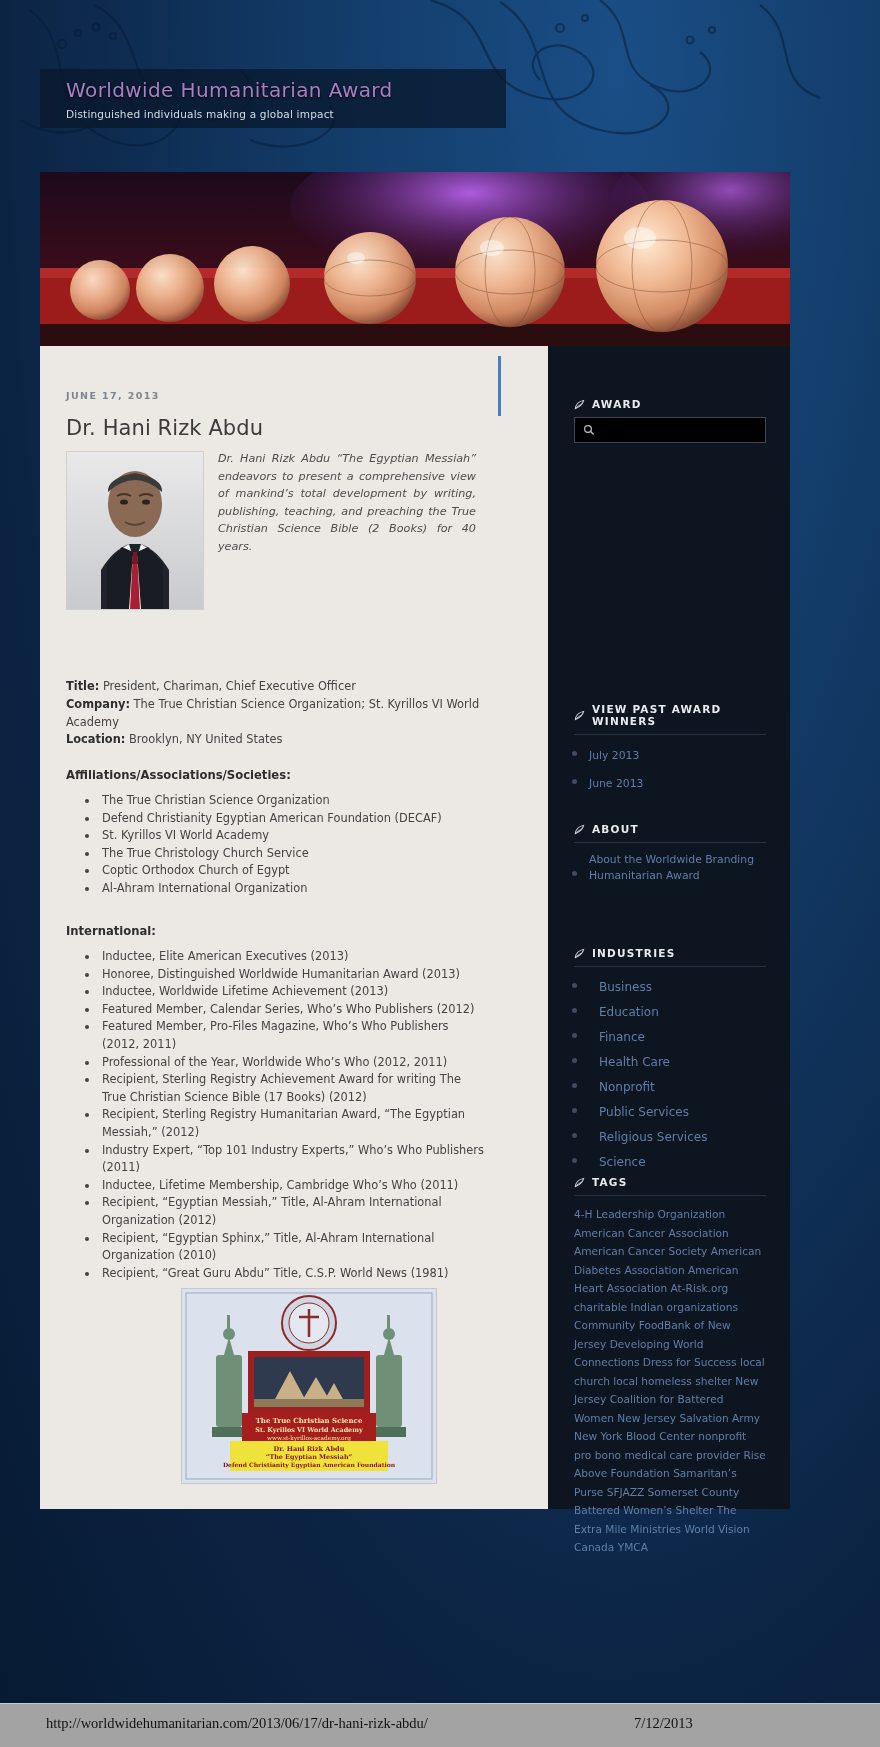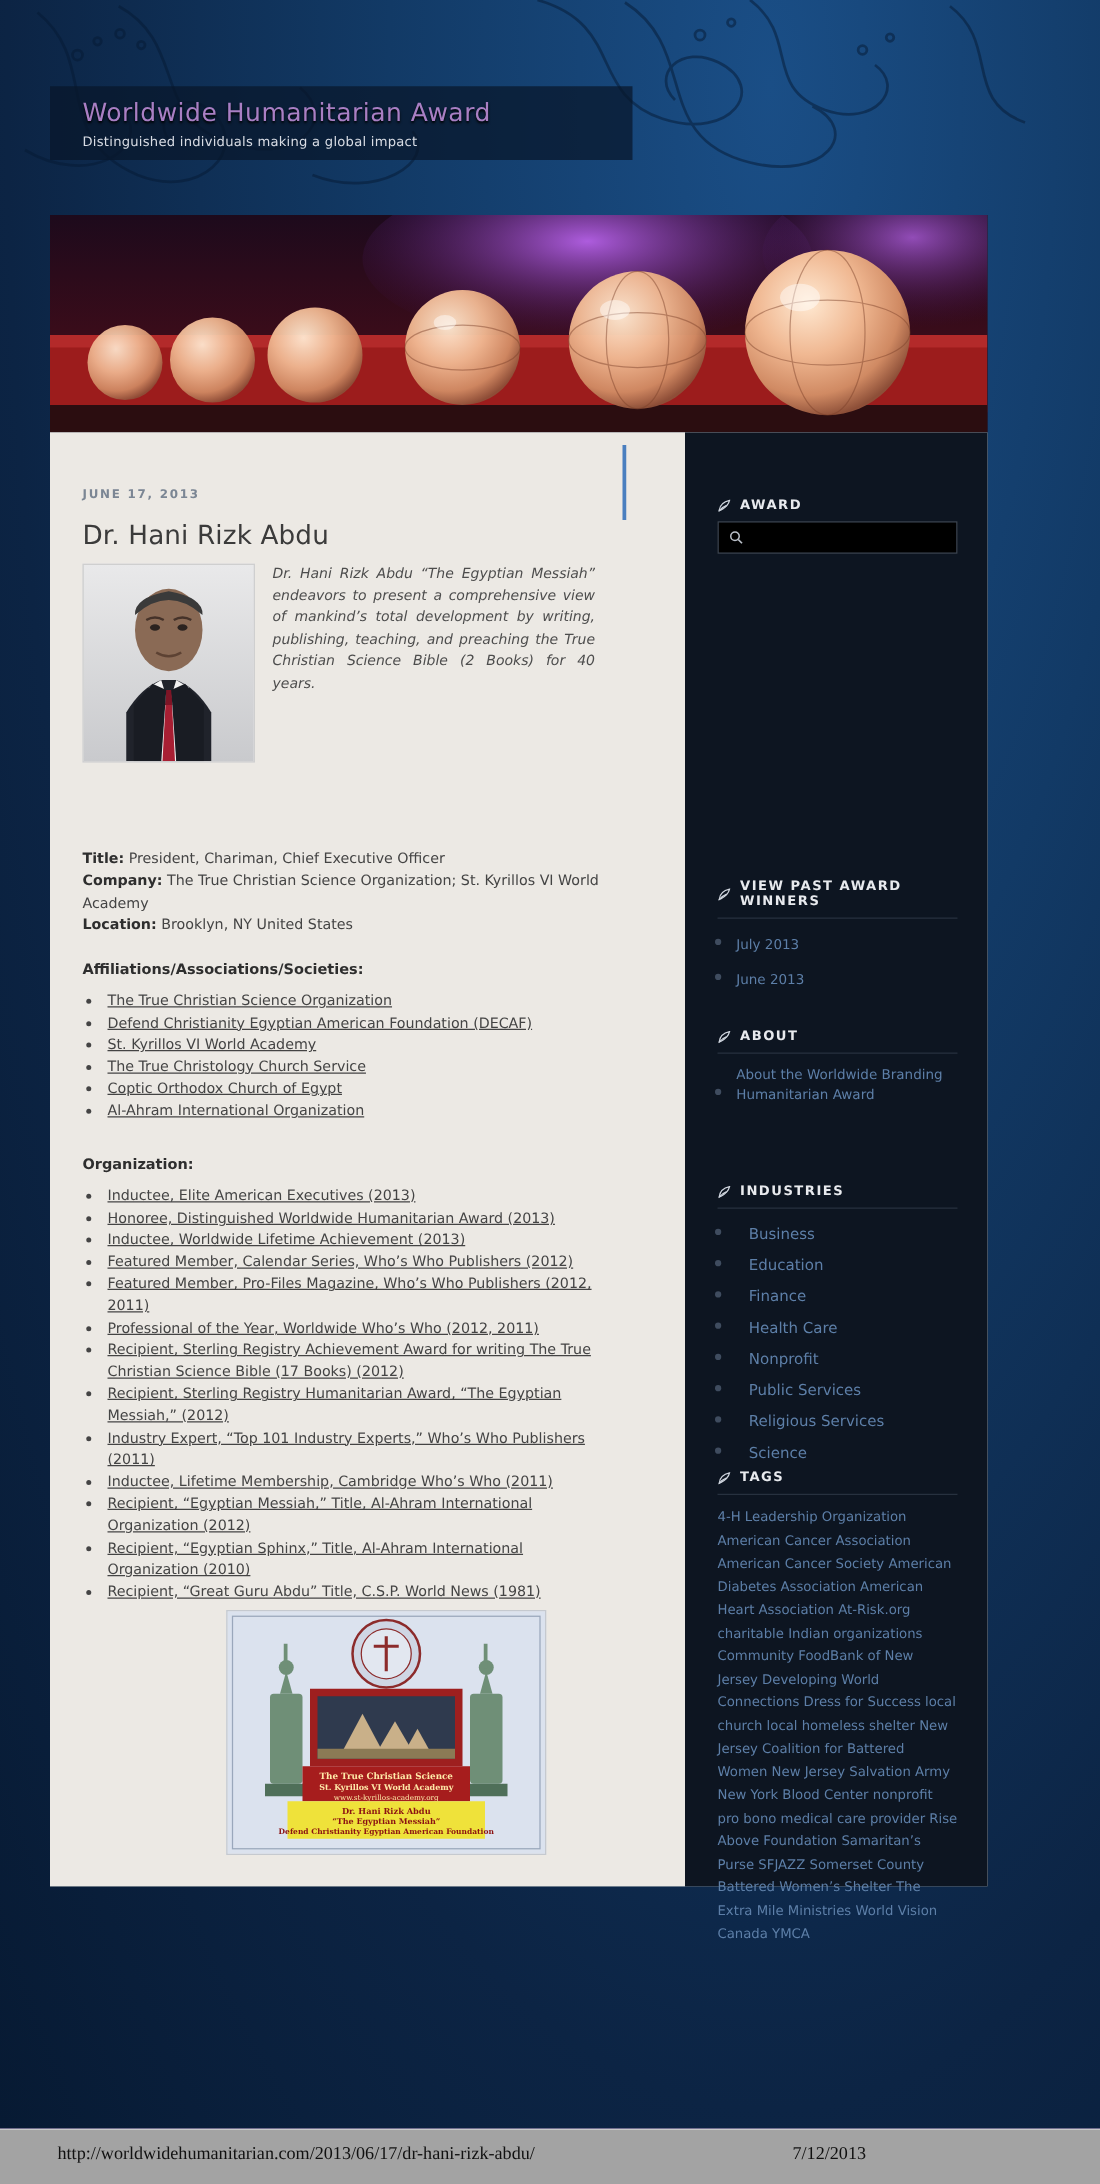--- a/index.html
+++ b/index.html
@@ -122,21 +122,21 @@
     font-size: 11.6px; font-weight: 700; color: #2e2e2e;
   }
   #aff-head { top: 422px; }
   #ach-head { top: 578px; }
 
   ul.bullets {
     position: absolute; left: 26px; margin: 0;
     padding-left: 17px; list-style: disc;
     font-size: 11.4px; line-height: 17.6px; color: #444;
   }
-  ul.bullets li { margin: 0 0 0 0; padding-left: 3px; text-decoration: underline; }
+  ul.bullets li { margin: 0 0 0 16px; padding-left: 3px; }
   #aff-list { top: 446px; width: 420px; }
   #ach-list { top: 602px; width: 420px; }
 
   
   #cert {
     position: absolute; left: 141px; top: 942px;
     width: 256px; height: 196px;
     background: #dfe3ea;
     border: 1px solid #c5c9cf;
     overflow: hidden;
@@ -324,21 +324,21 @@
       <div class="sec-head" id="aff-head">Affiliations/Associations/Societies:</div>
       <ul class="bullets" id="aff-list">
           <li>The True Christian Science Organization</li>
           <li>Defend Christianity Egyptian American Foundation (DECAF)</li>
           <li>St. Kyrillos VI World Academy</li>
           <li>The True Christology Church Service</li>
           <li>Coptic Orthodox Church of Egypt</li>
           <li>Al-Ahram International Organization</li>
         </ul>
 
-      <div class="sec-head" id="ach-head">Organization:</div>
+      <div class="sec-head" id="ach-head">International:</div>
       <ul class="bullets" id="ach-list">
           <li>Inductee, Elite American Executives (2013)</li>
           <li>Honoree, Distinguished Worldwide Humanitarian Award (2013)</li>
           <li>Inductee, Worldwide Lifetime Achievement (2013)</li>
           <li>Featured Member, Calendar Series, Who’s Who Publishers (2012)</li>
           <li>Featured Member, Pro-Files Magazine, Who’s Who Publishers (2012, 2011)</li>
           <li>Professional of the Year, Worldwide Who’s Who (2012, 2011)</li>
           <li>Recipient, Sterling Registry Achievement Award for writing The True Christian Science Bible (17 Books) (2012)</li>
           <li>Recipient, Sterling Registry Humanitarian Award, “The Egyptian Messiah,” (2012)</li>
           <li>Industry Expert, “Top 101 Industry Experts,” Who’s Who Publishers (2011)</li>

